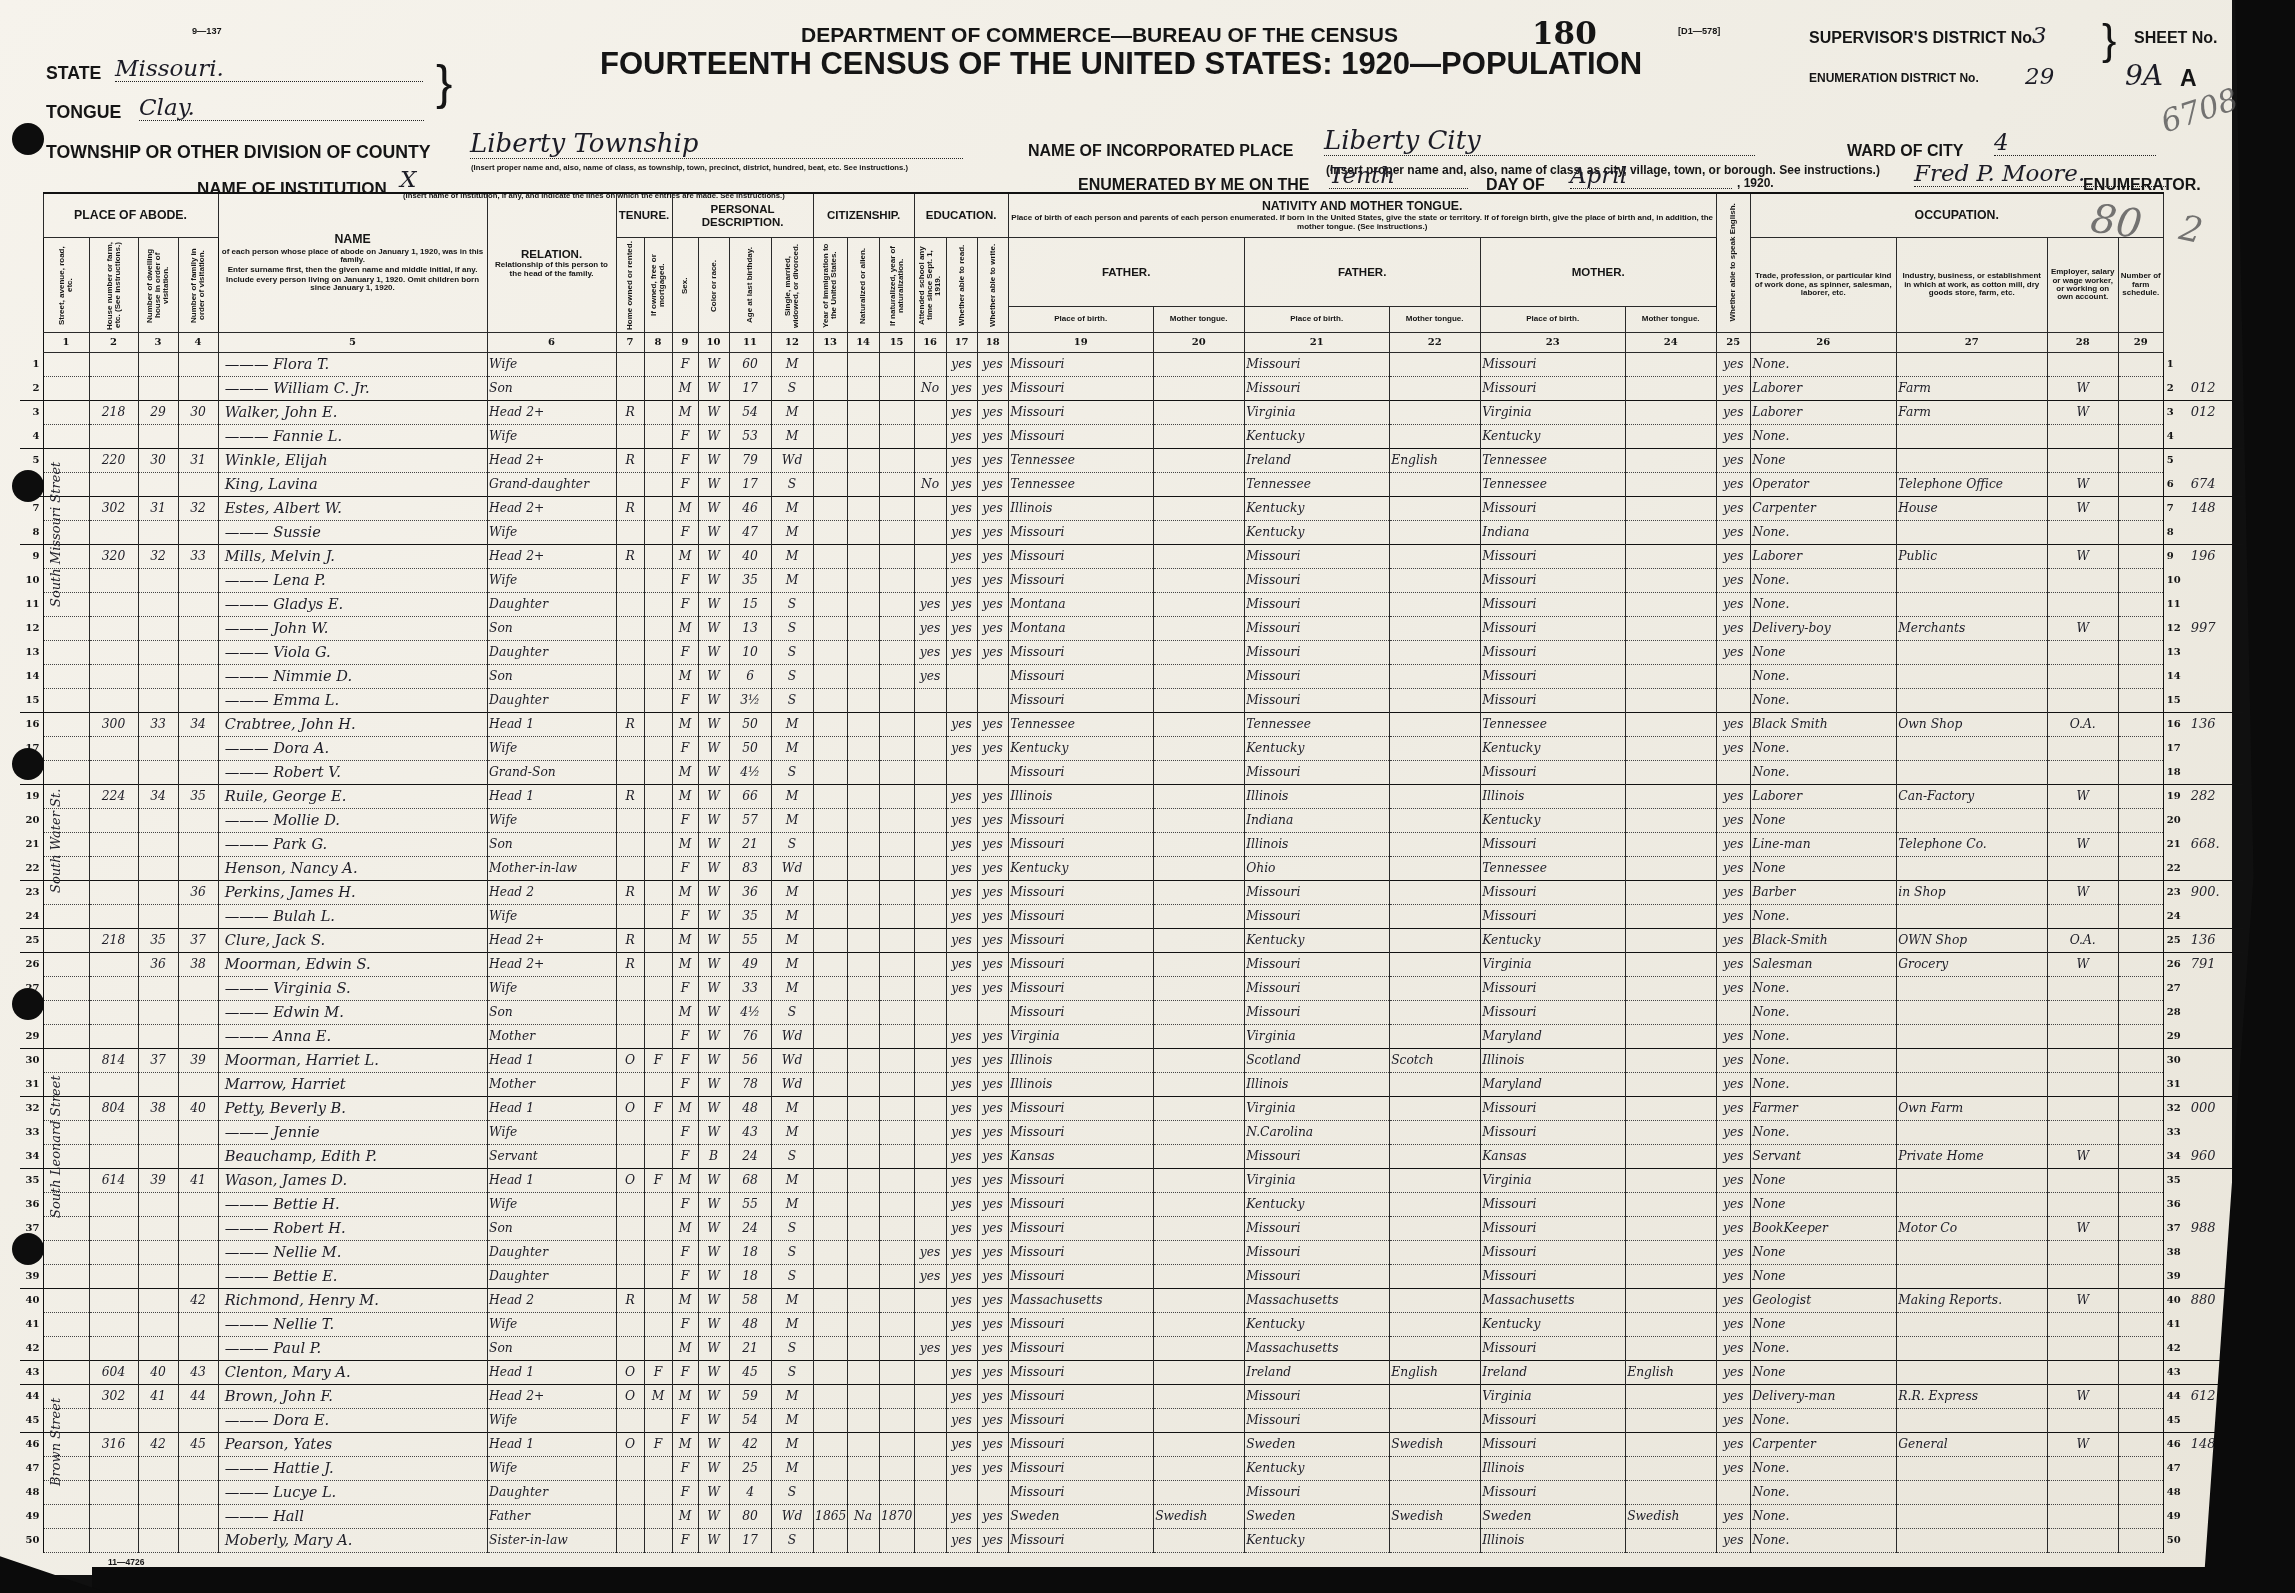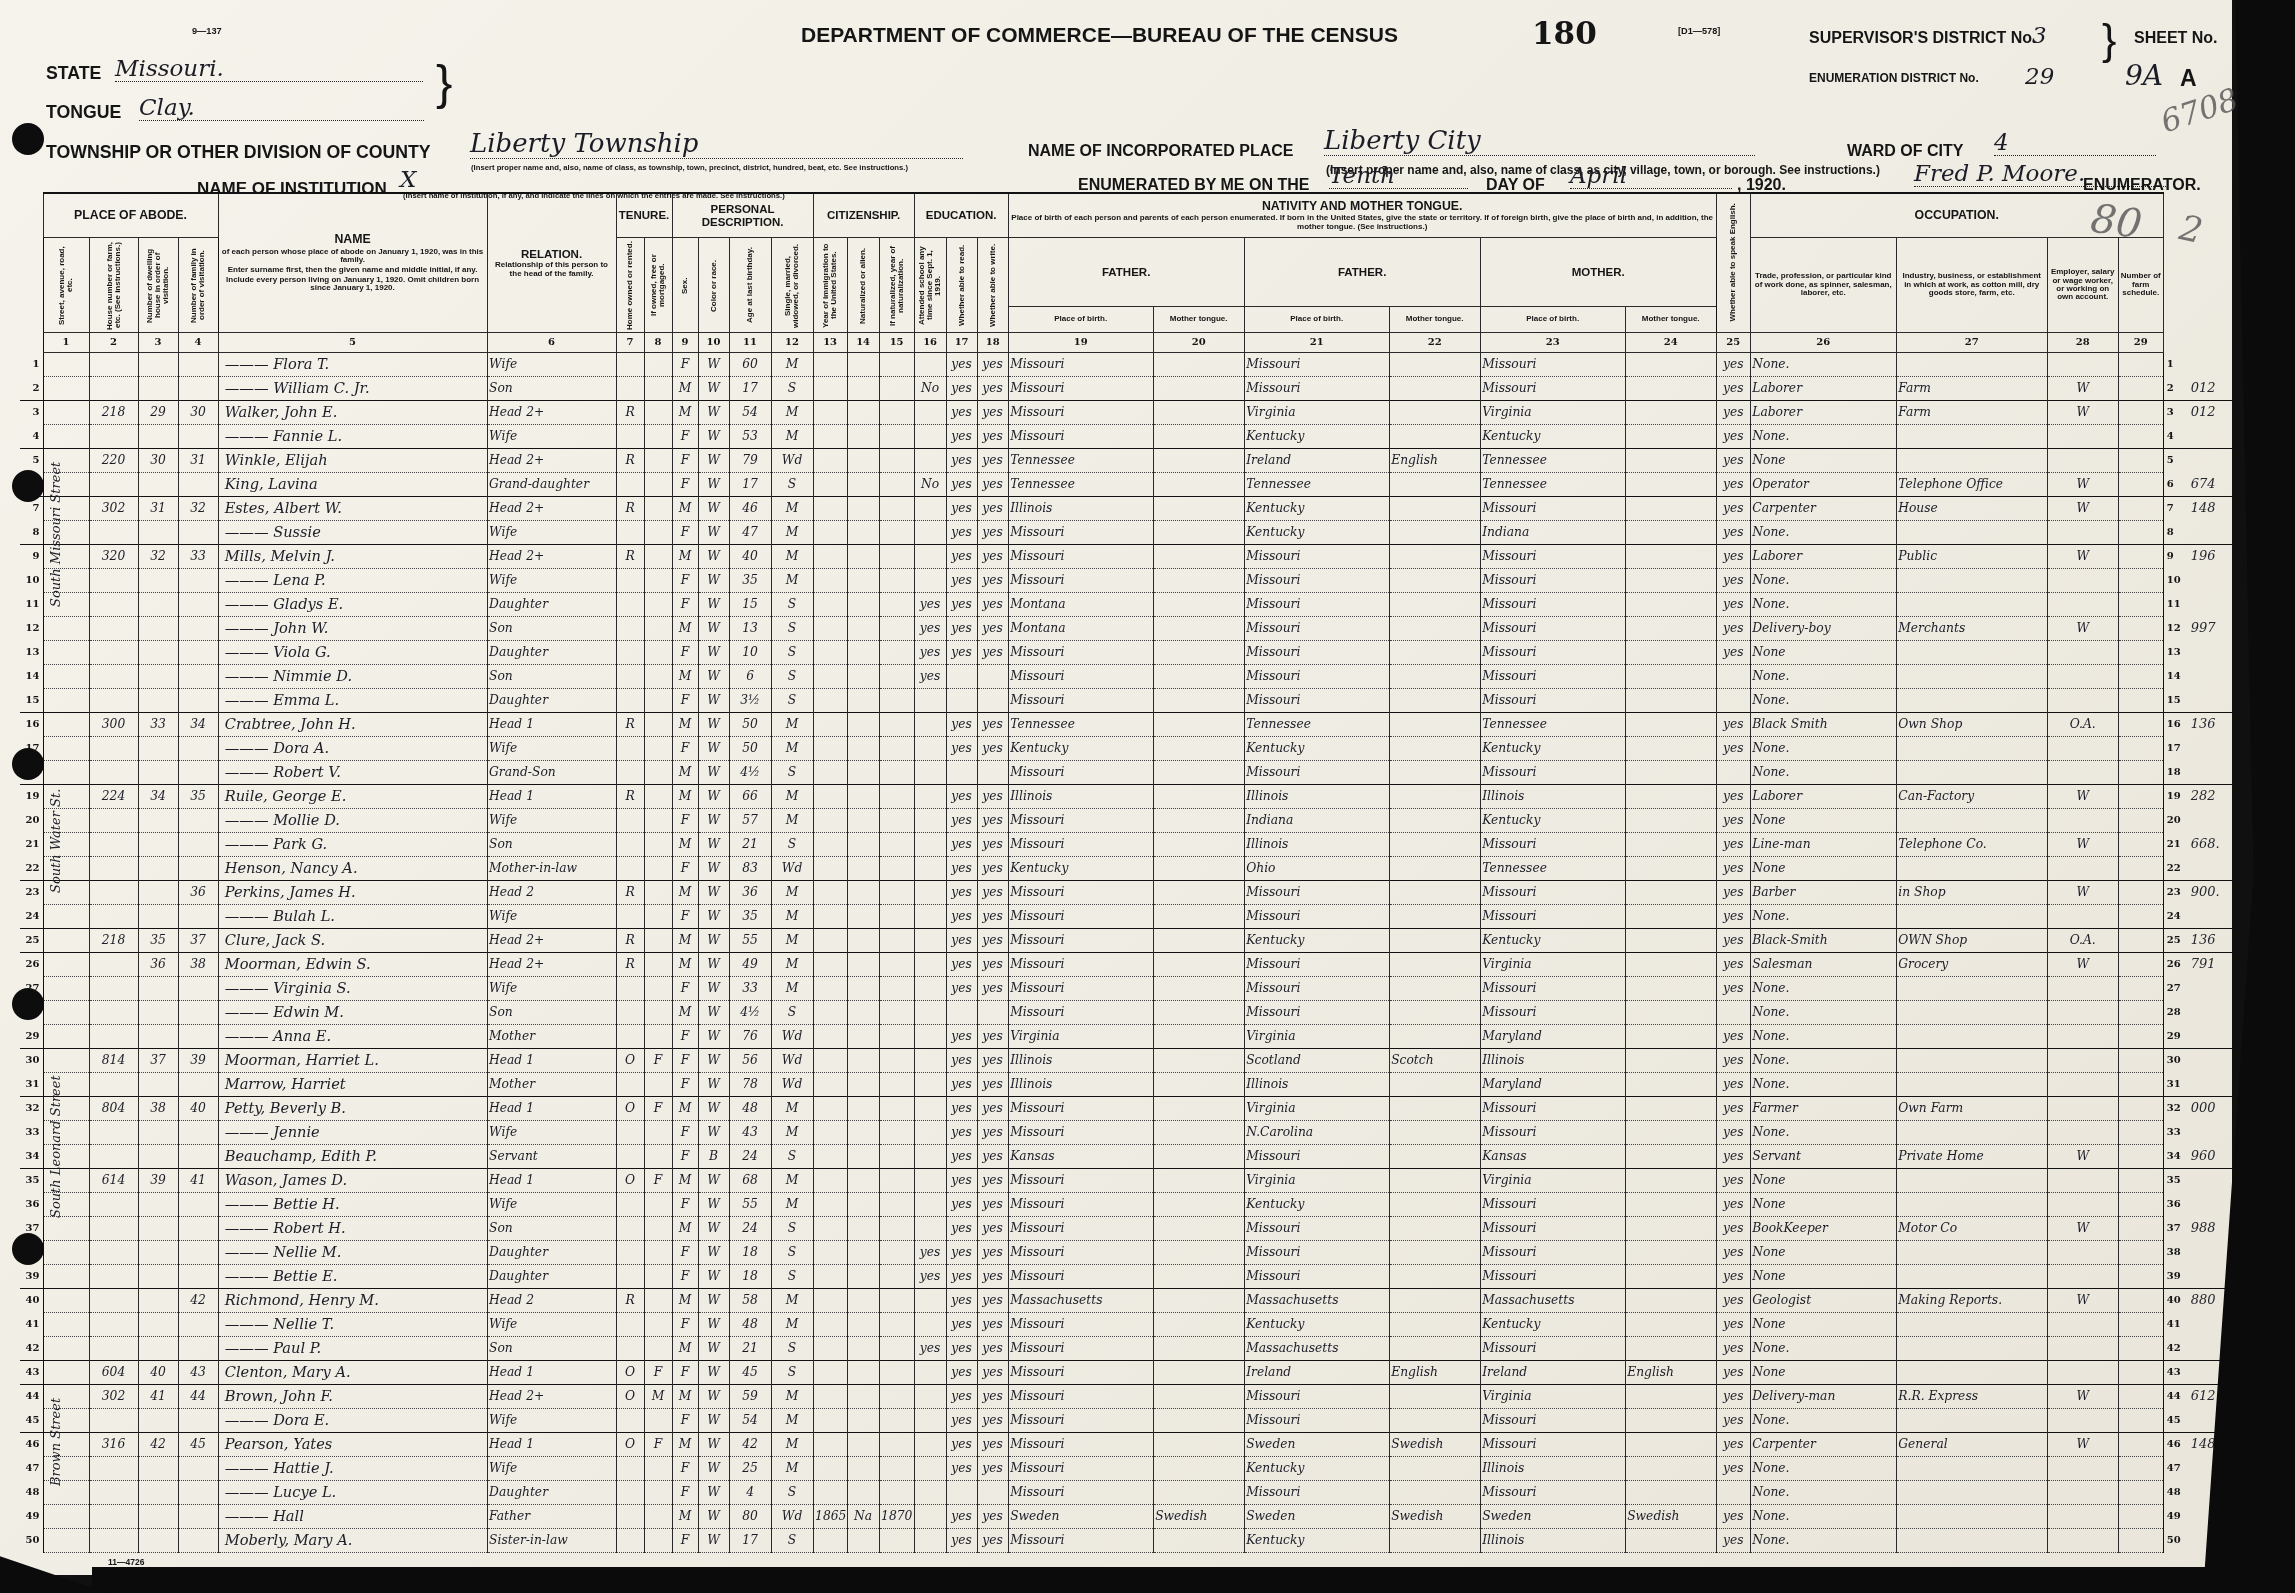--- a/index.html
+++ b/index.html
@@ -78,20 +78,21 @@
       <div class="pt" style="left:2134px;top:29px;font-size:16px">SHEET No.</div>
       <div class="pt" style="left:1809px;top:71px;font-size:12px">ENUMERATION DISTRICT No.</div>
       <div class="hw hwbig" style="position:absolute;left:2025px;top:63px">29</div>
       <div class="hw" style="position:absolute;left:2125px;top:59px;font-size:28px">9A</div>
       <div class="pt" style="left:2180px;top:65px;font-size:23px">A</div>
       <div class="scribble" style="position:absolute;left:2160px;top:92px;font-size:31px;transform:rotate(-18deg)">6708</div>
 
       <div class="pt" style="left:46px;top:63px;font-size:17.7px">STATE</div>
       <div class="hw hwbig blank" style="position:absolute;left:115px;top:55px;width:308px">Missouri.</div>
       <div class="pt" style="left:436px;top:54px;font-size:49px;font-weight:normal">}</div>
+      <div class="pt" style="left:600px;top:46px;font-size:31px">FOURTEENTH CENSUS OF THE UNITED STATES: 1920—POPULATION</div>
 
       <div class="pt" style="left:46px;top:102px;font-size:17.7px">TONGUE</div>
       <div class="hw hwbig blank" style="position:absolute;left:139px;top:94px;width:285px">Clay.</div>
 
       <div class="pt" style="left:46px;top:142px;font-size:17.7px">TOWNSHIP OR OTHER DIVISION OF COUNTY</div>
       <div class="hw blank" style="position:absolute;left:470px;top:128px;width:493px;font-size:26px">Liberty Township</div>
       <div class="pt" style="left:471px;top:163px;font-size:7.7px">(Insert proper name and, also, name of class, as township, town, precinct, district, hundred, beat, etc.   See instructions.)</div>
 
       <div class="pt" style="left:1028px;top:142px;font-size:16px">NAME OF INCORPORATED PLACE</div>
       <div class="hw blank" style="position:absolute;left:1324px;top:125px;width:431px;font-size:26px">Liberty   City</div>
@@ -101,21 +102,21 @@
       <div class="hw blank" style="position:absolute;left:1994px;top:129px;width:162px;font-size:23px">4</div>
 
       <div class="pt" style="left:197px;top:179px;font-size:17px">NAME OF INSTITUTION</div>
       <div class="hw blank" style="position:absolute;left:400px;top:166px;width:431px;font-size:23px">X</div>
       <div class="pt" style="left:403px;top:191px;font-size:7.7px">(Insert name of institution, if any, and indicate the lines on which the entries are made.   See instructions.)</div>
 
       <div class="pt" style="left:1078px;top:176px;font-size:16px">ENUMERATED BY ME ON THE</div>
       <div class="hw blank" style="position:absolute;left:1329px;top:162px;width:139px;font-size:23px">Tenth</div>
       <div class="pt" style="left:1486px;top:176px;font-size:16px">DAY OF</div>
       <div class="hw blank" style="position:absolute;left:1570px;top:162px;width:162px;font-size:23px">April</div>
-      <div class="pt" style="left:1737px;top:176px;font-size:16px">, 1920.</div>
+      <div class="pt" style="left:1737px;top:176px;font-size:12px">, 1920.</div>
       <div class="hw blank" style="position:absolute;left:1914px;top:160px;width:254px;font-size:23px">Fred P. Moore.</div>
       <div class="pt" style="left:2083px;top:176px;font-size:16px">ENUMERATOR.</div>
     </div>
 
     <div id="tblwrap">
       <table id="census-table">
           <colgroup>
             <col style="width: 23px;">
             <col style="width: 46px;">
             <col style="width: 49px;">

